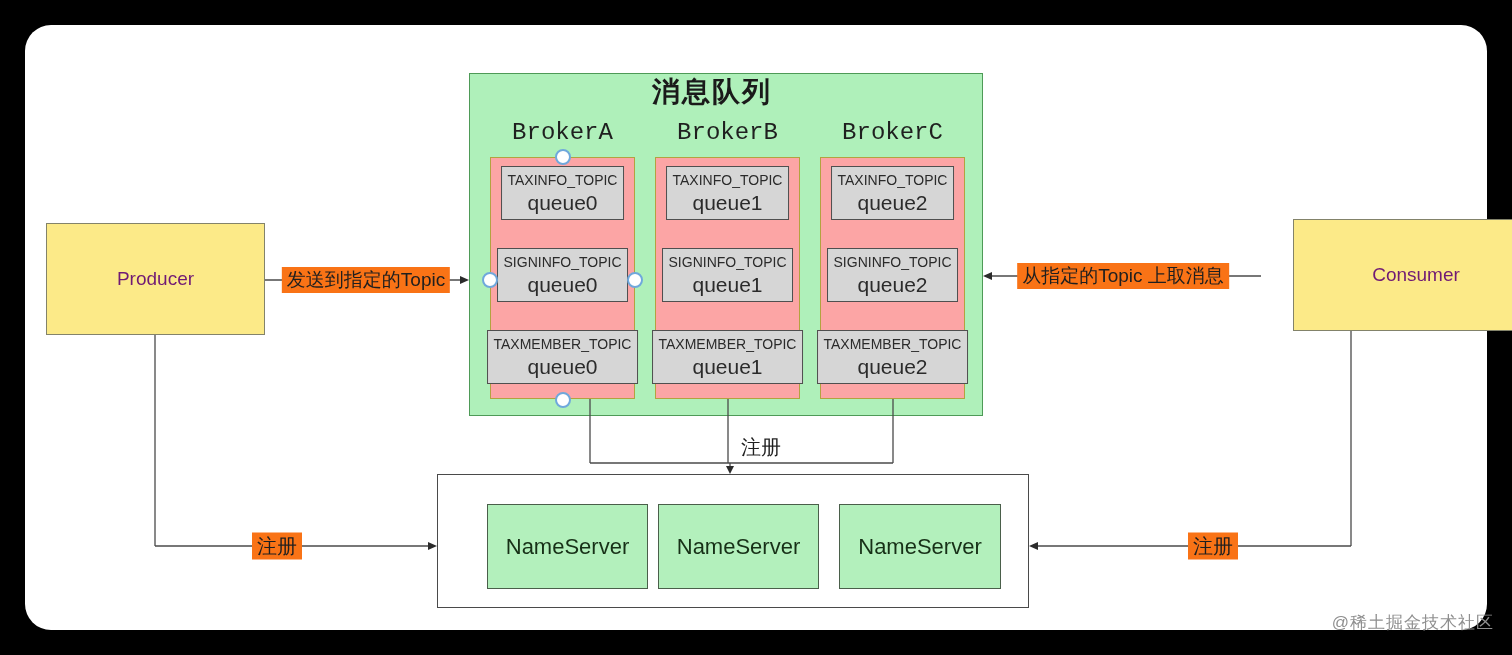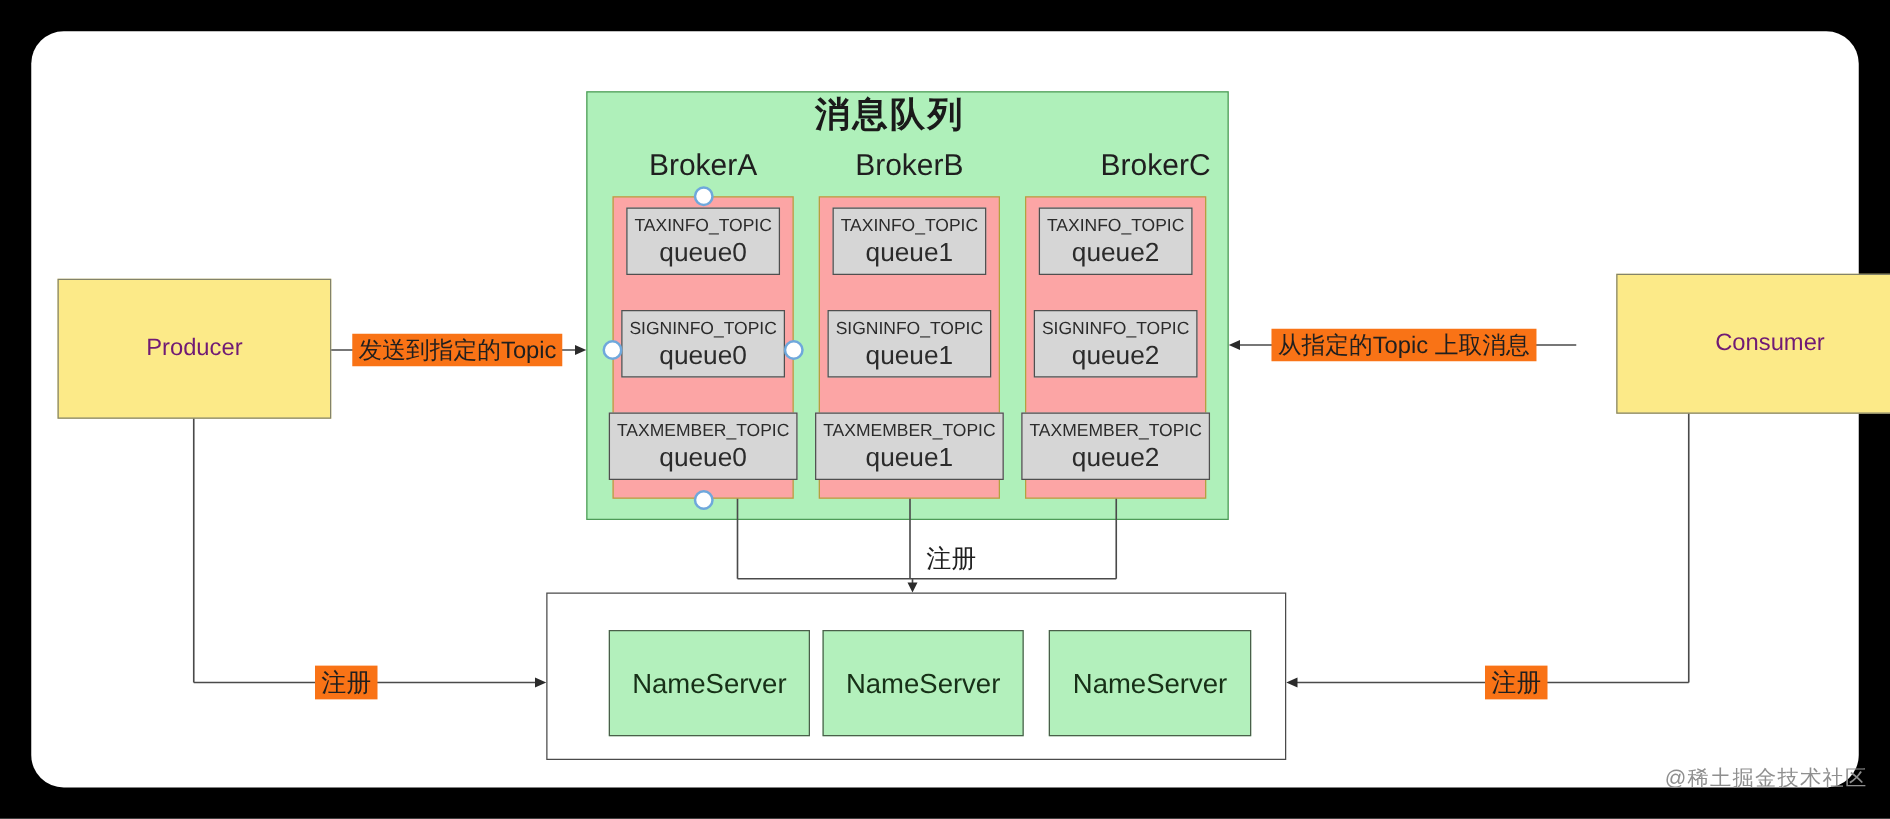--- a/index.html
+++ b/index.html
@@ -18,21 +18,21 @@
     left:462px;top:33px;width:500px;height:34px;
     text-align:center;font-size:28px;font-weight:700;color:#1a1a1a;
     letter-spacing:2px;z-index:3;margin-top:40px;
   }
   .cluster{
     left:469px;top:73px;width:514px;height:343px;
     background:#aff0ba;border:1px solid #4e9a57;box-sizing:border-box;z-index:1;
   }
   .broker-name{
     top:115px;width:145px;height:36px;line-height:36px;text-align:center;
-    font-size:24px;color:#1f1f1f;z-index:2;
+    font-size:24px;color:#1f1f1f;z-index:2;font-family:Liberation Mono, monospace;
   }
   .broker{
     top:157px;width:145px;height:242px;box-sizing:border-box;
     background:#fca5a5;border:1px solid #b3a23f;z-index:2;
   }
   .queue{
     position:absolute;left:50%;transform:translateX(-50%);
     background:#d6d6d6;border:1px solid #4f4f4f;
     text-align:center;padding:3px 6px;white-space:nowrap;box-sizing:border-box;
   }
@@ -75,21 +75,21 @@
 <body>
 
 <div class="panel"></div>
 
 <div class="abs title">消息队列</div>
 
 <div class="abs cluster"></div>
 
 <div class="abs broker-name" style="left:490px">BrokerA</div>
 <div class="abs broker-name" style="left:655px">BrokerB</div>
-<div class="abs broker-name" style="left:852px">BrokerC</div>
+<div class="abs broker-name" style="left:820px">BrokerC</div>
 
 <div class="abs broker" style="left:490px">
   <div class="queue q1">
     <div class="topic">TAXINFO_TOPIC</div>
     <div class="qname">queue0</div>
   </div>
   <div class="queue q2">
     <div class="topic">SIGNINFO_TOPIC</div>
     <div class="qname">queue0</div>
   </div>

